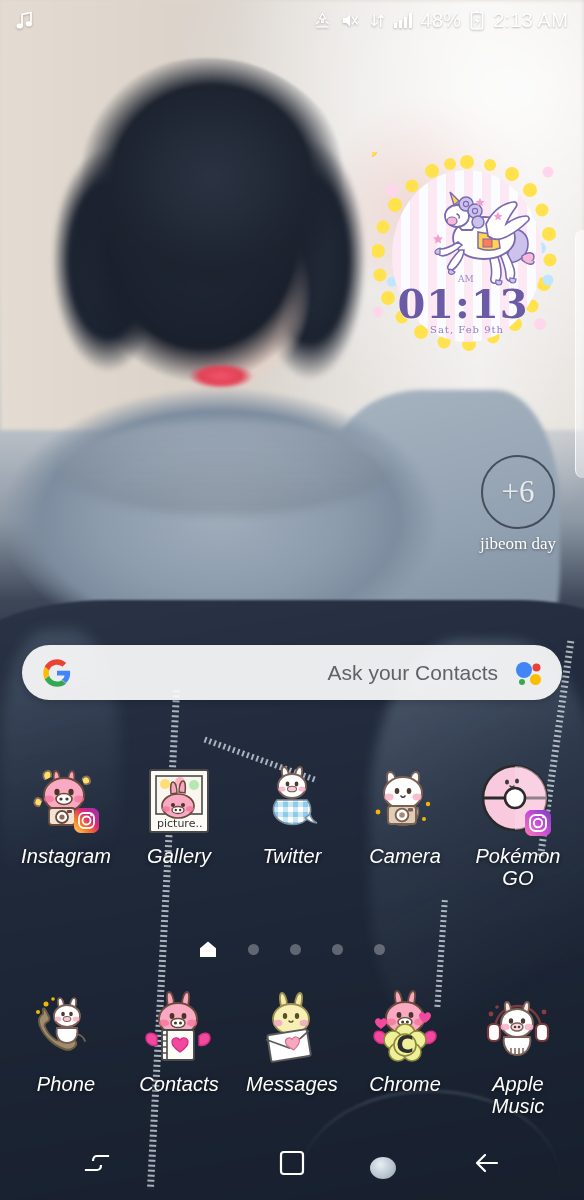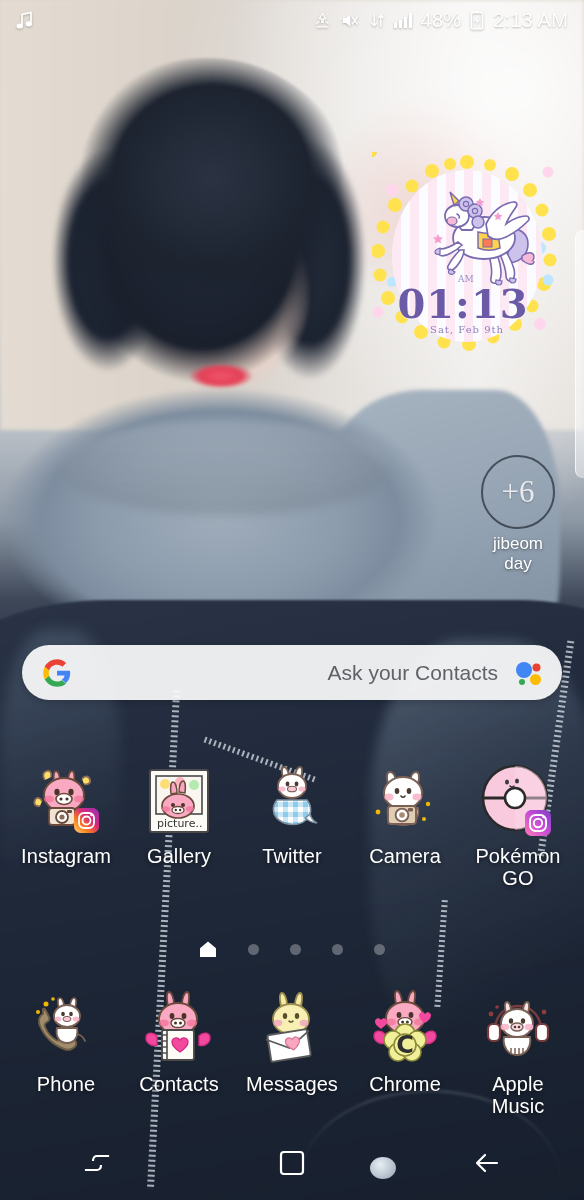--- a/index.html
+++ b/index.html
@@ -182,21 +182,21 @@
     display:flex; align-items:center; justify-content:center;
     margin:0 auto;
   }
   .pw-num {
     font-size:31px; color:rgba(255,255,255,.82); font-weight:400;
     text-shadow:0 1px 2px rgba(0,0,0,.22);
     font-family:"Liberation Serif", serif;
   }
   .pw-label {
     margin-top:5px; font-size:17px; color:#fff;
-    font-family:Liberation Sans, sans-serif;
+    font-family:Liberation Serif, serif;
     text-shadow:0 1px 3px rgba(0,0,0,.5);
   }
 
   
   .edge-handle {
     position:absolute; right:0; top:230px; width:9px; height:248px;
     background:linear-gradient(180deg, rgba(255,255,255,.58), rgba(255,255,255,.42));
     border-radius:8px 0 0 8px;
     border-left:1px solid rgba(255,255,255,.75);
     z-index:25;
@@ -227,20 +227,21 @@
   }
   .app-icon {
     width:78px; height:78px; position:relative;
     display:flex; align-items:center; justify-content:center;
   }
   .app-label {
     margin-top:6px; font-size:20px; color:#fff; text-align:center;
     line-height:1.08; letter-spacing:.1px;
     text-shadow:0 1px 4px rgba(0,0,0,.62);
     font-family:"Liberation Sans", sans-serif;
+    font-style:italic;
   }
 
   
   .page-dots {
     position:absolute; left:0; width:584px; top:940px; z-index:20;
     display:flex; justify-content:center; align-items:center; gap:31px;
   }
   .pd-home { width:18px; height:18px; }
   .pd-dot {
     width:11px; height:11px; border-radius:50%;

